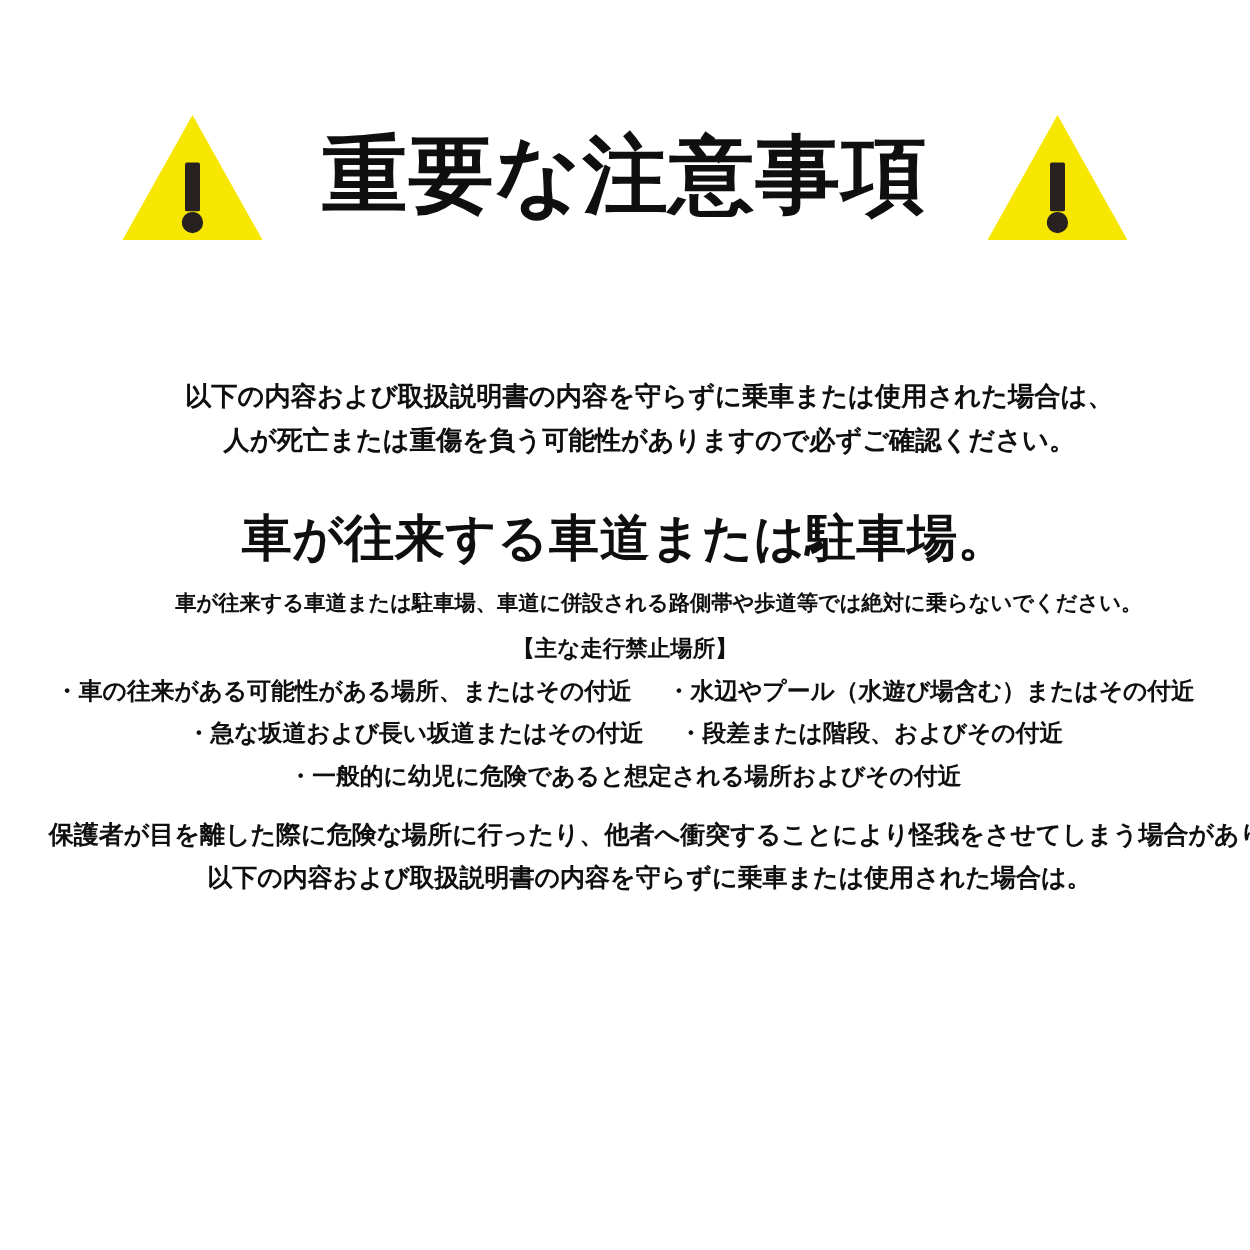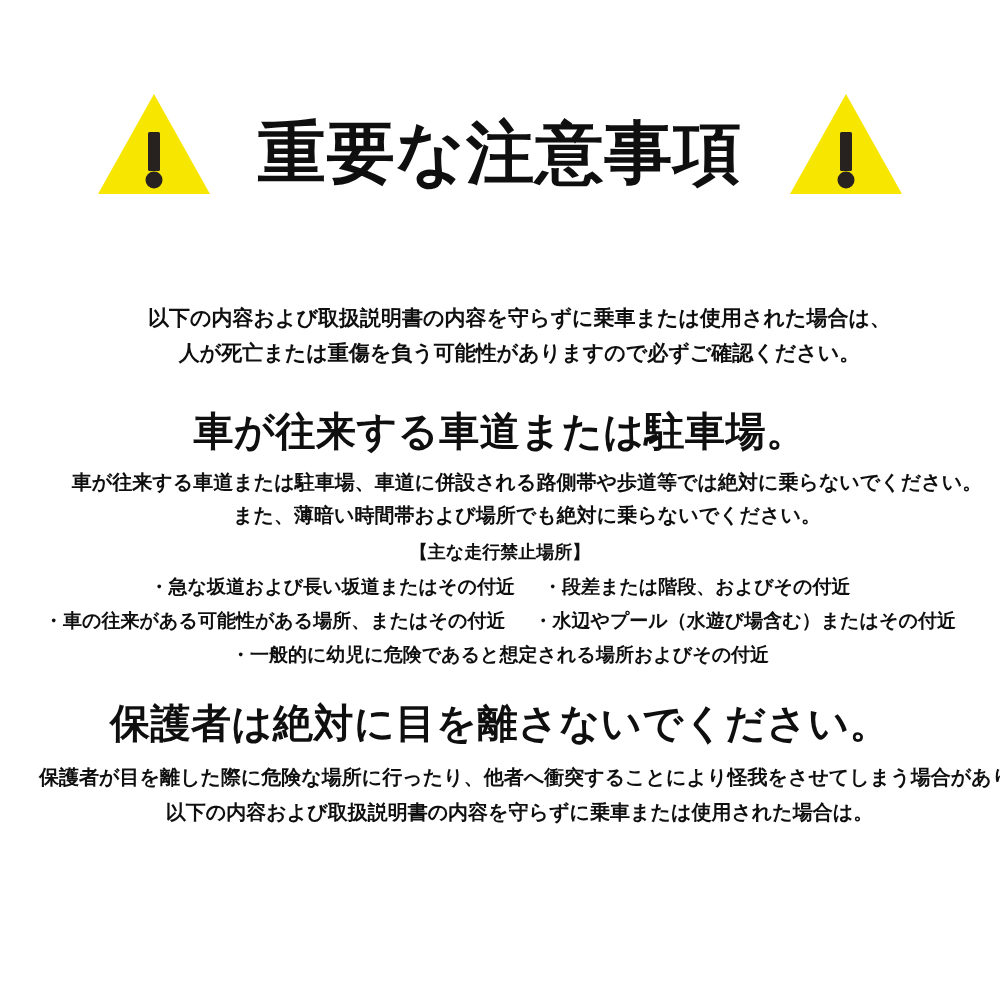--- a/index.html
+++ b/index.html
@@ -16,21 +16,21 @@
     font-family: "Liberation Sans", "DejaVu Sans", sans-serif;
     color: #0f0f0f;
     font-weight: 700;
   }
   
   .title-row {
     margin-top: 90px;
     height: 108px;
     display: flex;
     justify-content: center;
-    align-items: center;
+    align-items: flex-start;
     gap: 46px;
   }
   .tri-icon {
     width: 116px;
     height: 104px;
     flex: 0 0 auto;
   }
   .page-title {
     margin: 16px 0 0 0;
     font-size: 68px;
@@ -55,21 +55,21 @@
     font-weight: 900;
     letter-spacing: 0.5px;
     white-space: nowrap;
   }
   .heading-road { margin-top: 36px; }
   .heading-guardian { margin-top: 26px; }
   
   .road-body {
     margin-top: 10px;
     text-align: center;
-    font-size: 20px;
+    font-size: 17px;
     line-height: 33px;
     margin-left: 15px;
   }
   .list-title {
     margin-top: 4px;
     text-align: center;
     font-size: 18px;
     line-height: 32px;
   }
   .bullets {
@@ -112,39 +112,37 @@
 
   <div class="intro">
     <div class="line">以下の内容および取扱説明書の内容を守らずに乗車または使用された場合は、</div>
     <div class="line">人が死亡または重傷を負う可能性がありますので必ずご確認ください。</div>
   </div>
 
   <section>
     <h2 class="big-heading heading-road">車が往来する車道または駐車場。</h2>
     <div class="road-body">
       <div class="line">車が往来する車道または駐車場、車道に併設される路側帯や歩道等では絶対に乗らないでください。</div>
-      <div class="line">また、薄暗い時間帯および場所でも絶対に乗らないでください。</div>
     </div>
     <div class="list-title">【主な走行禁止場所】</div>
     <div class="bullets">
       <div class="bullet-row">
+        <span>・車の往来がある可能性がある場所、またはその付近</span>
+        <span>・水辺やプール（水遊び場含む）またはその付近</span>
+      </div>
+      <div class="bullet-row">
         <span>・急な坂道および長い坂道またはその付近</span>
         <span>・段差または階段、およびその付近</span>
-      </div>
-      <div class="bullet-row">
-        <span>・車の往来がある可能性がある場所、またはその付近</span>
-        <span>・水辺やプール（水遊び場含む）またはその付近</span>
       </div>
       <div class="bullet-row">
         <span>・一般的に幼児に危険であると想定される場所およびその付近</span>
       </div>
     </div>
   </section>
 
   <section>
-    <h2 class="big-heading heading-guardian">保護者は絶対に目を離さないでください。</h2>
     <div class="outro">
       <div class="line">保護者が目を離した際に危険な場所に行ったり、他者へ衝突することにより怪我をさせてしまう場合があります。</div>
       <div class="line">以下の内容および取扱説明書の内容を守らずに乗車または使用された場合は。</div>
     </div>
   </section>
 
 </div>
 
 </body></html>

